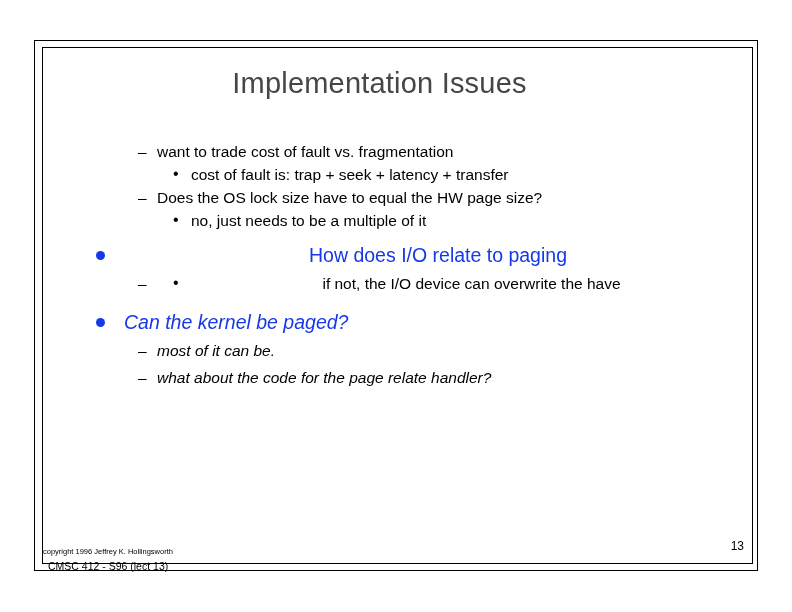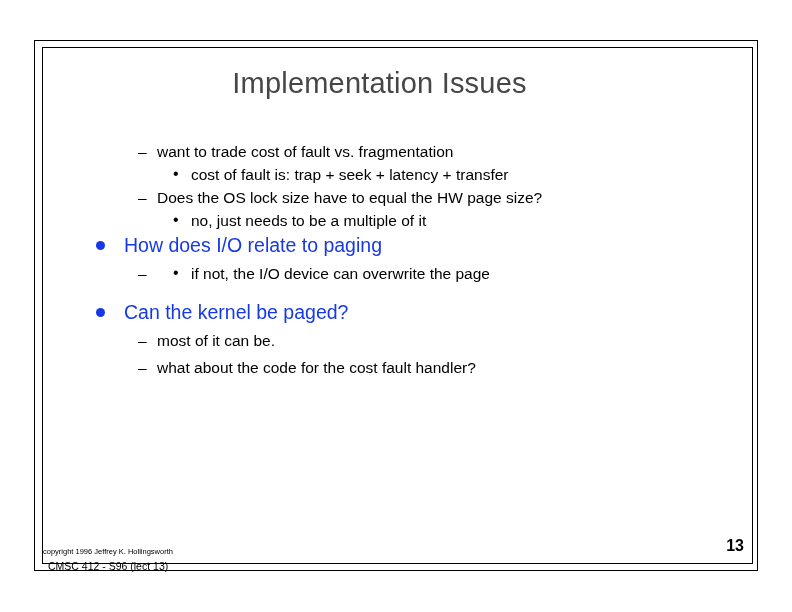--- a/index.html
+++ b/index.html
@@ -112,22 +112,22 @@
   }
   .lvl3 .marker {
     position: absolute;
     left: 130px;
     top: -1px;
     font-size: 16px;
     line-height: 23px;
     color: #000000;
   }
 
-  .sp-before-b2 { margin-top: 0; }
-  .sp-before-b3 { margin-top: 14px; }
+  .sp-before-b2 { margin-top: 10px; text-align: center; }
+  .sp-before-b3 { margin-top: 14px; font-style: italic; }
   .sp-lvl2-gap  { margin-top: 4px; }
 
   
   #slide-footer {
     position: absolute;
     left: 43px;
     top: 540px;
     width: 709px;
     height: 23px;
   }
@@ -147,23 +147,23 @@
     width: 709px;
     font-size: 7.5px;
     line-height: 11px;
     color: #000000;
     white-space: nowrap;
   }
   #footer-page {
     position: absolute;
     right: 8px;
     top: -1px;
-    font-size: 16px;
+    font-size: 12px;
     line-height: 14px;
-    font-weight: bold;
+    font-weight: normal;
     color: #000000;
   }
 </style>
 </head>
 <body>
 
 <div id="slide-outer-frame"></div>
 <div id="slide-inner-frame"></div>
 
 <div id="slide-title">Implementation Issues</div>
@@ -198,38 +198,38 @@
       <span class="marker"></span>
       <span>How does I/O relate to paging</span>
     </div>
 
     <div class="lvl2 sp-lvl2-gap">
       <span class="marker">–</span>
     </div>
 
     <div class="lvl3">
       <span class="marker">•</span>
-      <span>if not, the I/O device can overwrite the page</span>
+      <span>if not, the I/O device can overwrite the have</span>
     </div>
   </div>
 
   <div class="bullet-group sp-before-b3">
     <div class="lvl1">
       <span class="marker"></span>
       <span>Can the kernel be paged?</span>
     </div>
 
     <div class="lvl2 sp-lvl2-gap">
       <span class="marker">–</span>
       <span>most of it can be.</span>
     </div>
 
     <div class="lvl2 sp-lvl2-gap">
       <span class="marker">–</span>
-      <span>what about the code for the cost fault handler?</span>
+      <span>what about the code for the page relate handler?</span>
     </div>
   </div>
 
 </div>
 
 <div id="slide-footer">
   <div id="footer-left">CMSC 412 - S96  (lect 13)</div>
   <div id="footer-center">copyright 1996 Jeffrey K. Hollingsworth</div>
   <div id="footer-page">13</div>
 </div>

